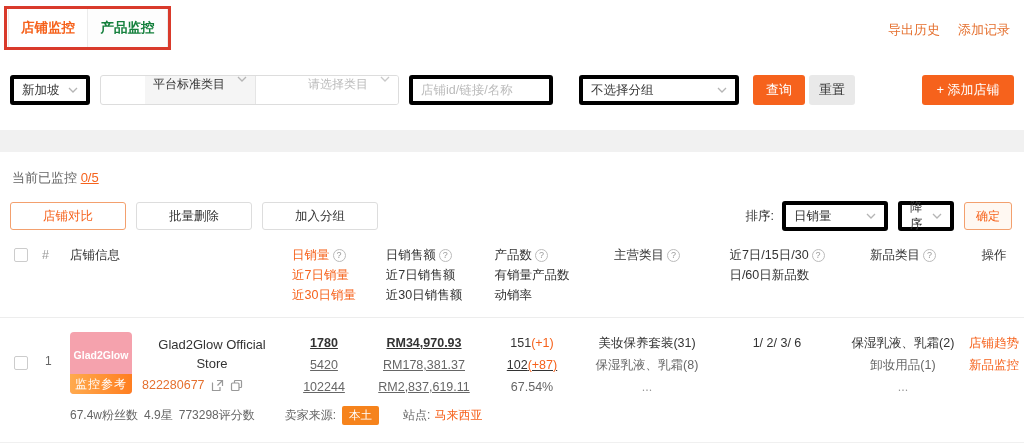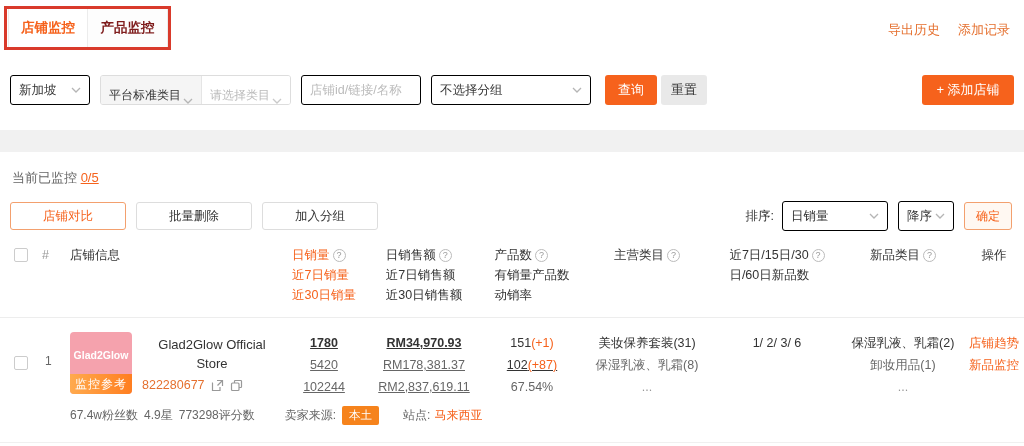--- a/index.html
+++ b/index.html
@@ -6,37 +6,37 @@
   html,body { background:#fff; }
   body { font-family:"Liberation Sans","DejaVu Sans",sans-serif; font-size:12px; color:#333; }
   .page { position:relative; width:1024px; height:446px; background:#fff; overflow:hidden; }
 
   
   .tabbar { position:relative; height:55px; }
   .tabs { position:absolute; left:8px; top:8px; display:flex; }
   .tab { width:80px; height:40px; display:flex; align-items:center; justify-content:center;
          font-size:13.5px; font-weight:bold; background:#fff; border:1px solid #ececec; cursor:pointer; }
   .tab.active { color:#f6621c; border-bottom-color:#fff; }
-  .tab.inactive { color:#7f1d1d; background:#fdfdfd; border-left:none; }
+  .tab.inactive { color:#15803d; background:#fdfdfd; border-left:none; }
   .anno-box { position:absolute; left:4px; top:6px; width:167px; height:44px;
               border:3px solid #d93a2b; pointer-events:none; z-index:6; }
   .top-links { position:absolute; right:14px; top:21px; display:flex; gap:18px; }
   .top-links a { color:#e5702f; font-size:13px; text-decoration:none; cursor:pointer; }
 
   
   .filters { display:flex; align-items:center; margin:20px 10px 0 10px; height:30px; }
-  .sel, .inp { height:30px; border:1px solid #000000; border-radius:3px; background:#fff;
+  .sel, .inp { height:30px; border:4px solid #000000; border-radius:3px; background:#fff;
                display:flex; align-items:center; font-size:12.5px; color:#333; }
   .sel { justify-content:space-between; padding:0 8px; cursor:pointer; }
   .sel-region { width:80px; margin-right:10px; }
   .compound { display:flex; height:30px; border:1px solid #ddd; border-radius:3px; overflow:hidden; margin-right:10px; }
-  .compound .part { display:flex; align-items:flex-end; padding:0 8px; gap:2px; cursor:pointer; }
+  .compound .part { display:flex; align-items:flex-start; padding:0 8px; gap:12px; cursor:pointer;margin-left:44px; }
   .compound .part-a { background:#f5f5f5; border-right:1px solid #e5e5e5; }
   .compound .part-b { color:#bbb; background:#fff; }
-  .inp { width:120px; padding:0 8px; margin-right:10px; }
+  .inp { width:144px; padding:0 8px; margin-right:26px; }
   .inp input { border:none; outline:none; width:100%; font-size:12.5px; color:#333; font-family:inherit; }
   .inp input::placeholder { color:#bbb; }
   .sel-group { width:160px; margin-right:14px; }
   .btn { height:30px; border-radius:3px; display:flex; align-items:center; justify-content:center;
          cursor:pointer; font-size:13px; border:1px solid transparent; }
   .btn-primary { background:#f6621c; color:#fff; width:52px; }
   .btn-reset { background:#e9e9e9; color:#333; width:46px; margin-left:4px; }
   .spacer { flex:1; }
   .btn-add { background:#f6621c; color:#fff; width:92px; }
 

